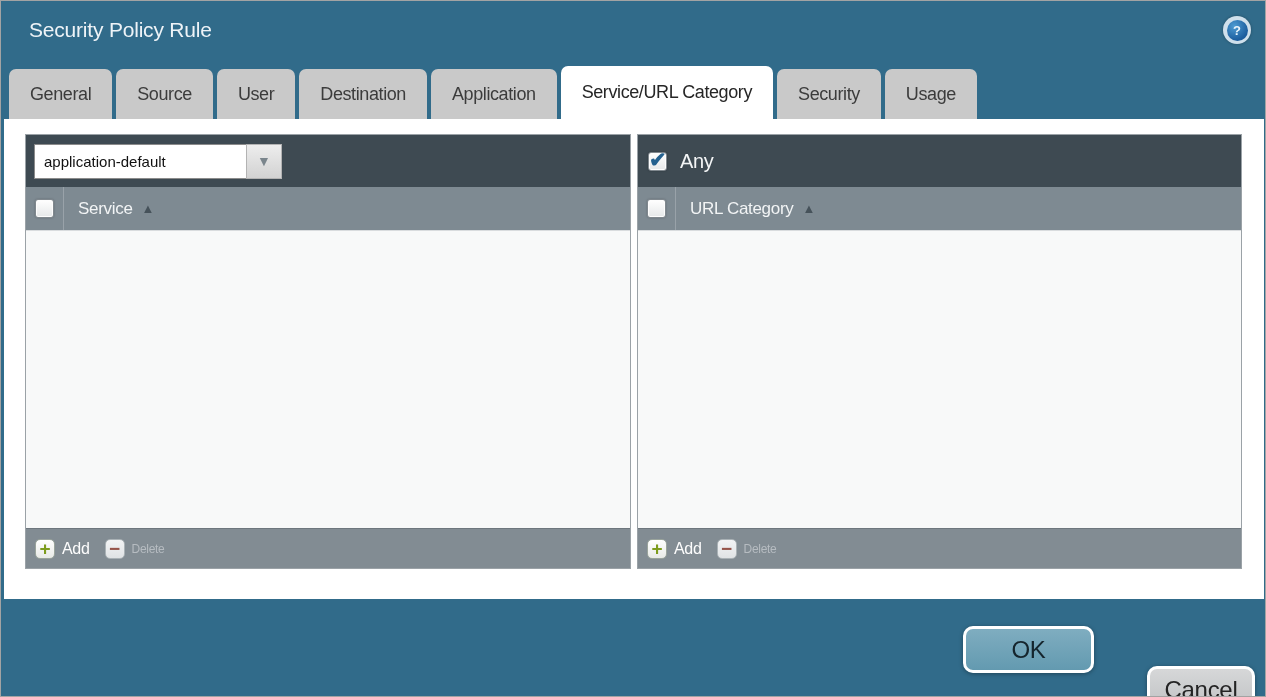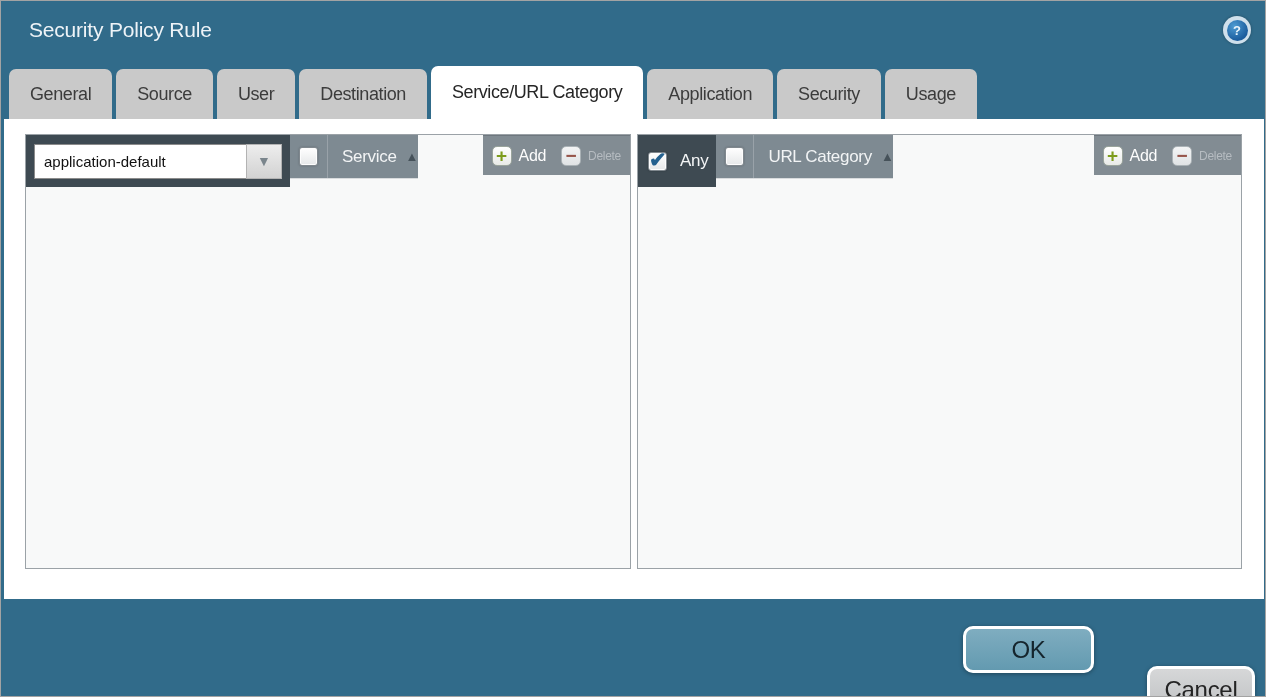--- a/index.html
+++ b/index.html
@@ -54,21 +54,21 @@
   .content {
     position: absolute; left: 3px; top: 118px;
     width: 1260px; height: 480px;
     background: #ffffff;
   }
 
   .panel {
     position: absolute; top: 15px; height: 435px;
     border: 1px solid #9ba2a7;
     background: #f8f9f9;
-    display: flex; flex-direction: row;
+    display: flex; flex-direction: column;
   }
   .panel.left  { left: 21px;  width: 606px; }
   .panel.right { left: 633px; width: 605px; }
 
   .panel-top {
     height: 52px; flex: none;
     background: #3e4a52;
     display: flex; align-items: center;
     padding: 0 8px;
   }
@@ -84,42 +84,41 @@
   }
   .combo-btn {
     width: 36px; height: 35px;
     background: linear-gradient(#ededed, #d2d2d2);
     border: 1px solid #b3b3b3;
     display: flex; align-items: center; justify-content: center;
     color: #7a858c; font-size: 14px; cursor: pointer;
   }
 
   .any-row { display: flex; align-items: center; gap: 13px; padding-left: 2px; }
-  .any-label { color: #f3f5f6; font-size: 17px; letter-spacing: -0.3px; }
+  .any-label { color: #f3f5f6; font-size: 20px; letter-spacing: -0.3px; }
 
   .checkbox {
     width: 19px; height: 19px; flex: none;
     background: linear-gradient(#ffffff, #e6e8e9);
     border: 1px solid #80888e; border-radius: 3px;
     box-shadow: inset 0 0 0 1px #fdfdfd, 0 0 2px rgba(0,0,0,0.25);
     position: relative; cursor: pointer;
   }
   .checkbox .check-glyph {
     display: none;
     position: absolute; left: 0px; top: -5px;
     font-size: 21px; font-weight: bold; color: #24618f;
   }
   .checkbox.checked .check-glyph { display: block; }
 
   .col-header {
     height: 44px; flex: none;
     background: #7e8a92;
     display: flex; align-items: stretch;
     border-bottom: 1px solid #d9dcde;
-    justify-content: center;
   }
   .cb-cell {
     width: 38px; flex: none;
     display: flex; align-items: center; justify-content: center;
     border-right: 1px solid #99a2a9;
   }
   .col-label {
     display: flex; align-items: center; gap: 9px;
     padding-left: 14px;
     color: #f2f4f5; font-size: 17px; letter-spacing: -0.3px;
@@ -182,22 +181,22 @@
 
   <div class="help-icon">
     <div class="inner">?</div>
   </div>
 
   <div class="tab-bar">
     <div class="tab">General</div>
     <div class="tab">Source</div>
     <div class="tab">User</div>
     <div class="tab">Destination</div>
+    <div class="tab">Application</div>
     <div class="tab active">Service/URL Category</div>
-    <div class="tab">Application</div>
     <div class="tab">Security</div>
     <div class="tab">Usage</div>
   </div>
 
   <div class="content">
 
     <div class="panel left">
 
       <div class="panel-top">
         <div class="combo">

